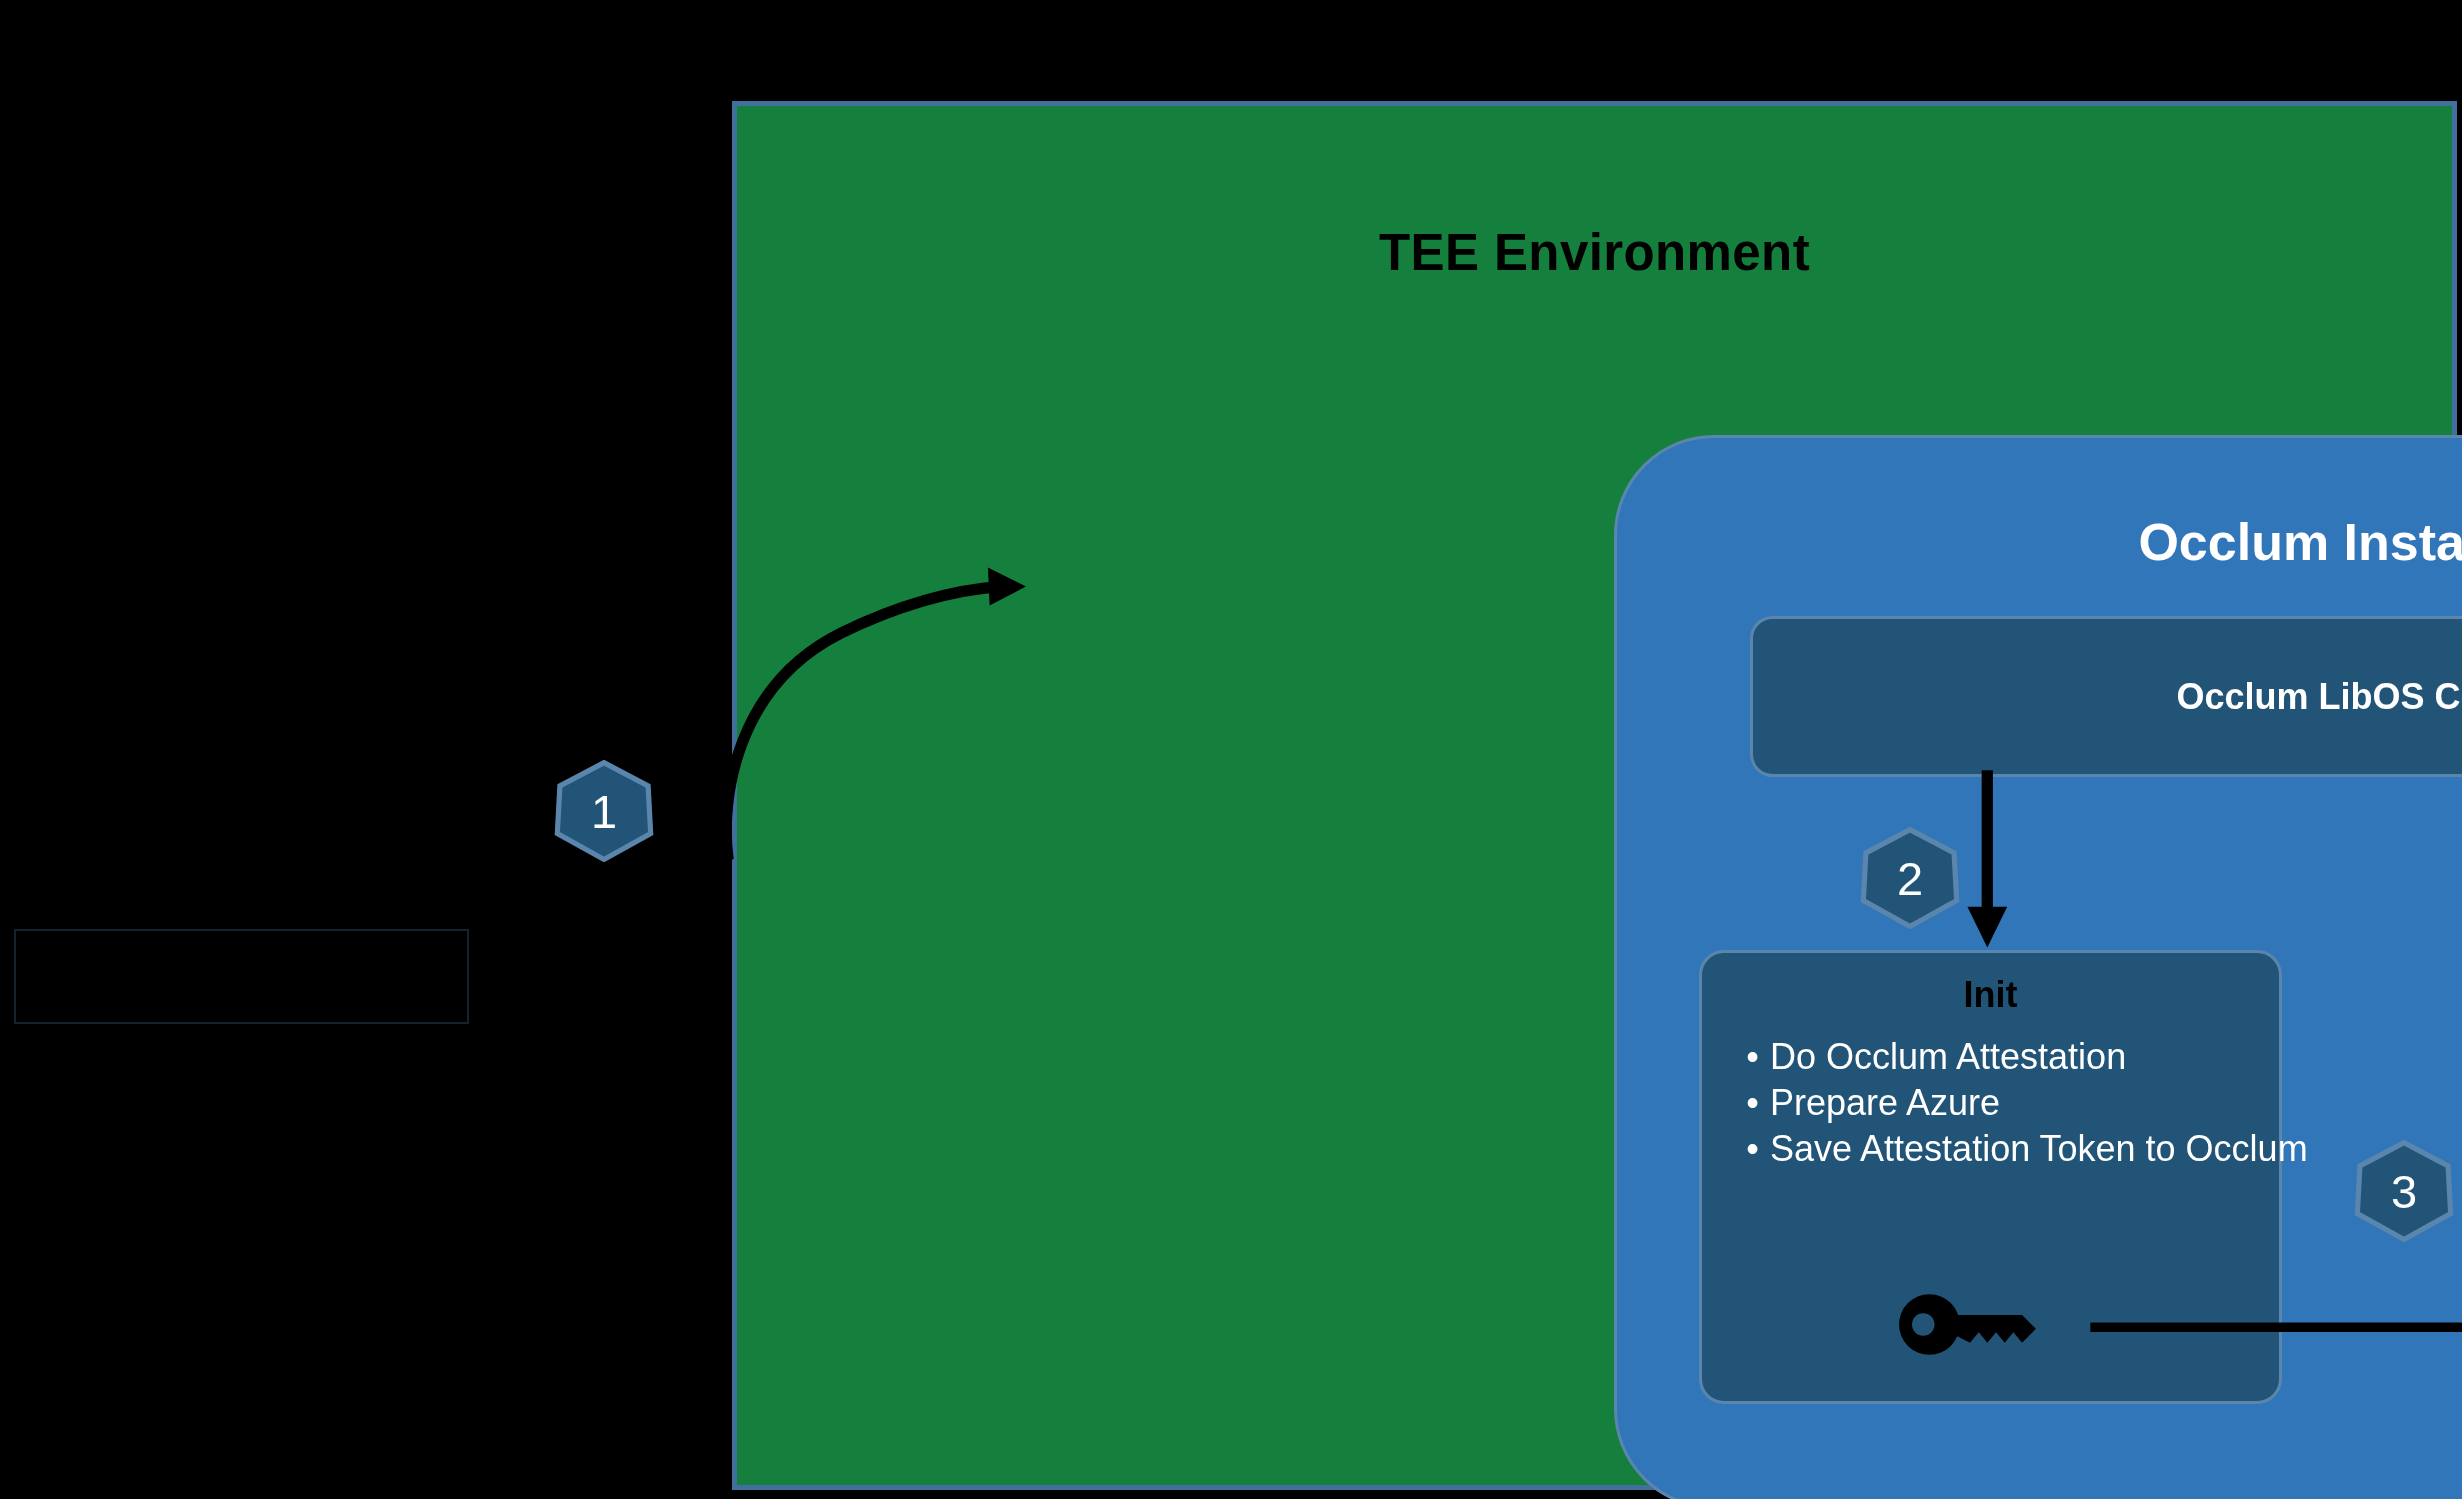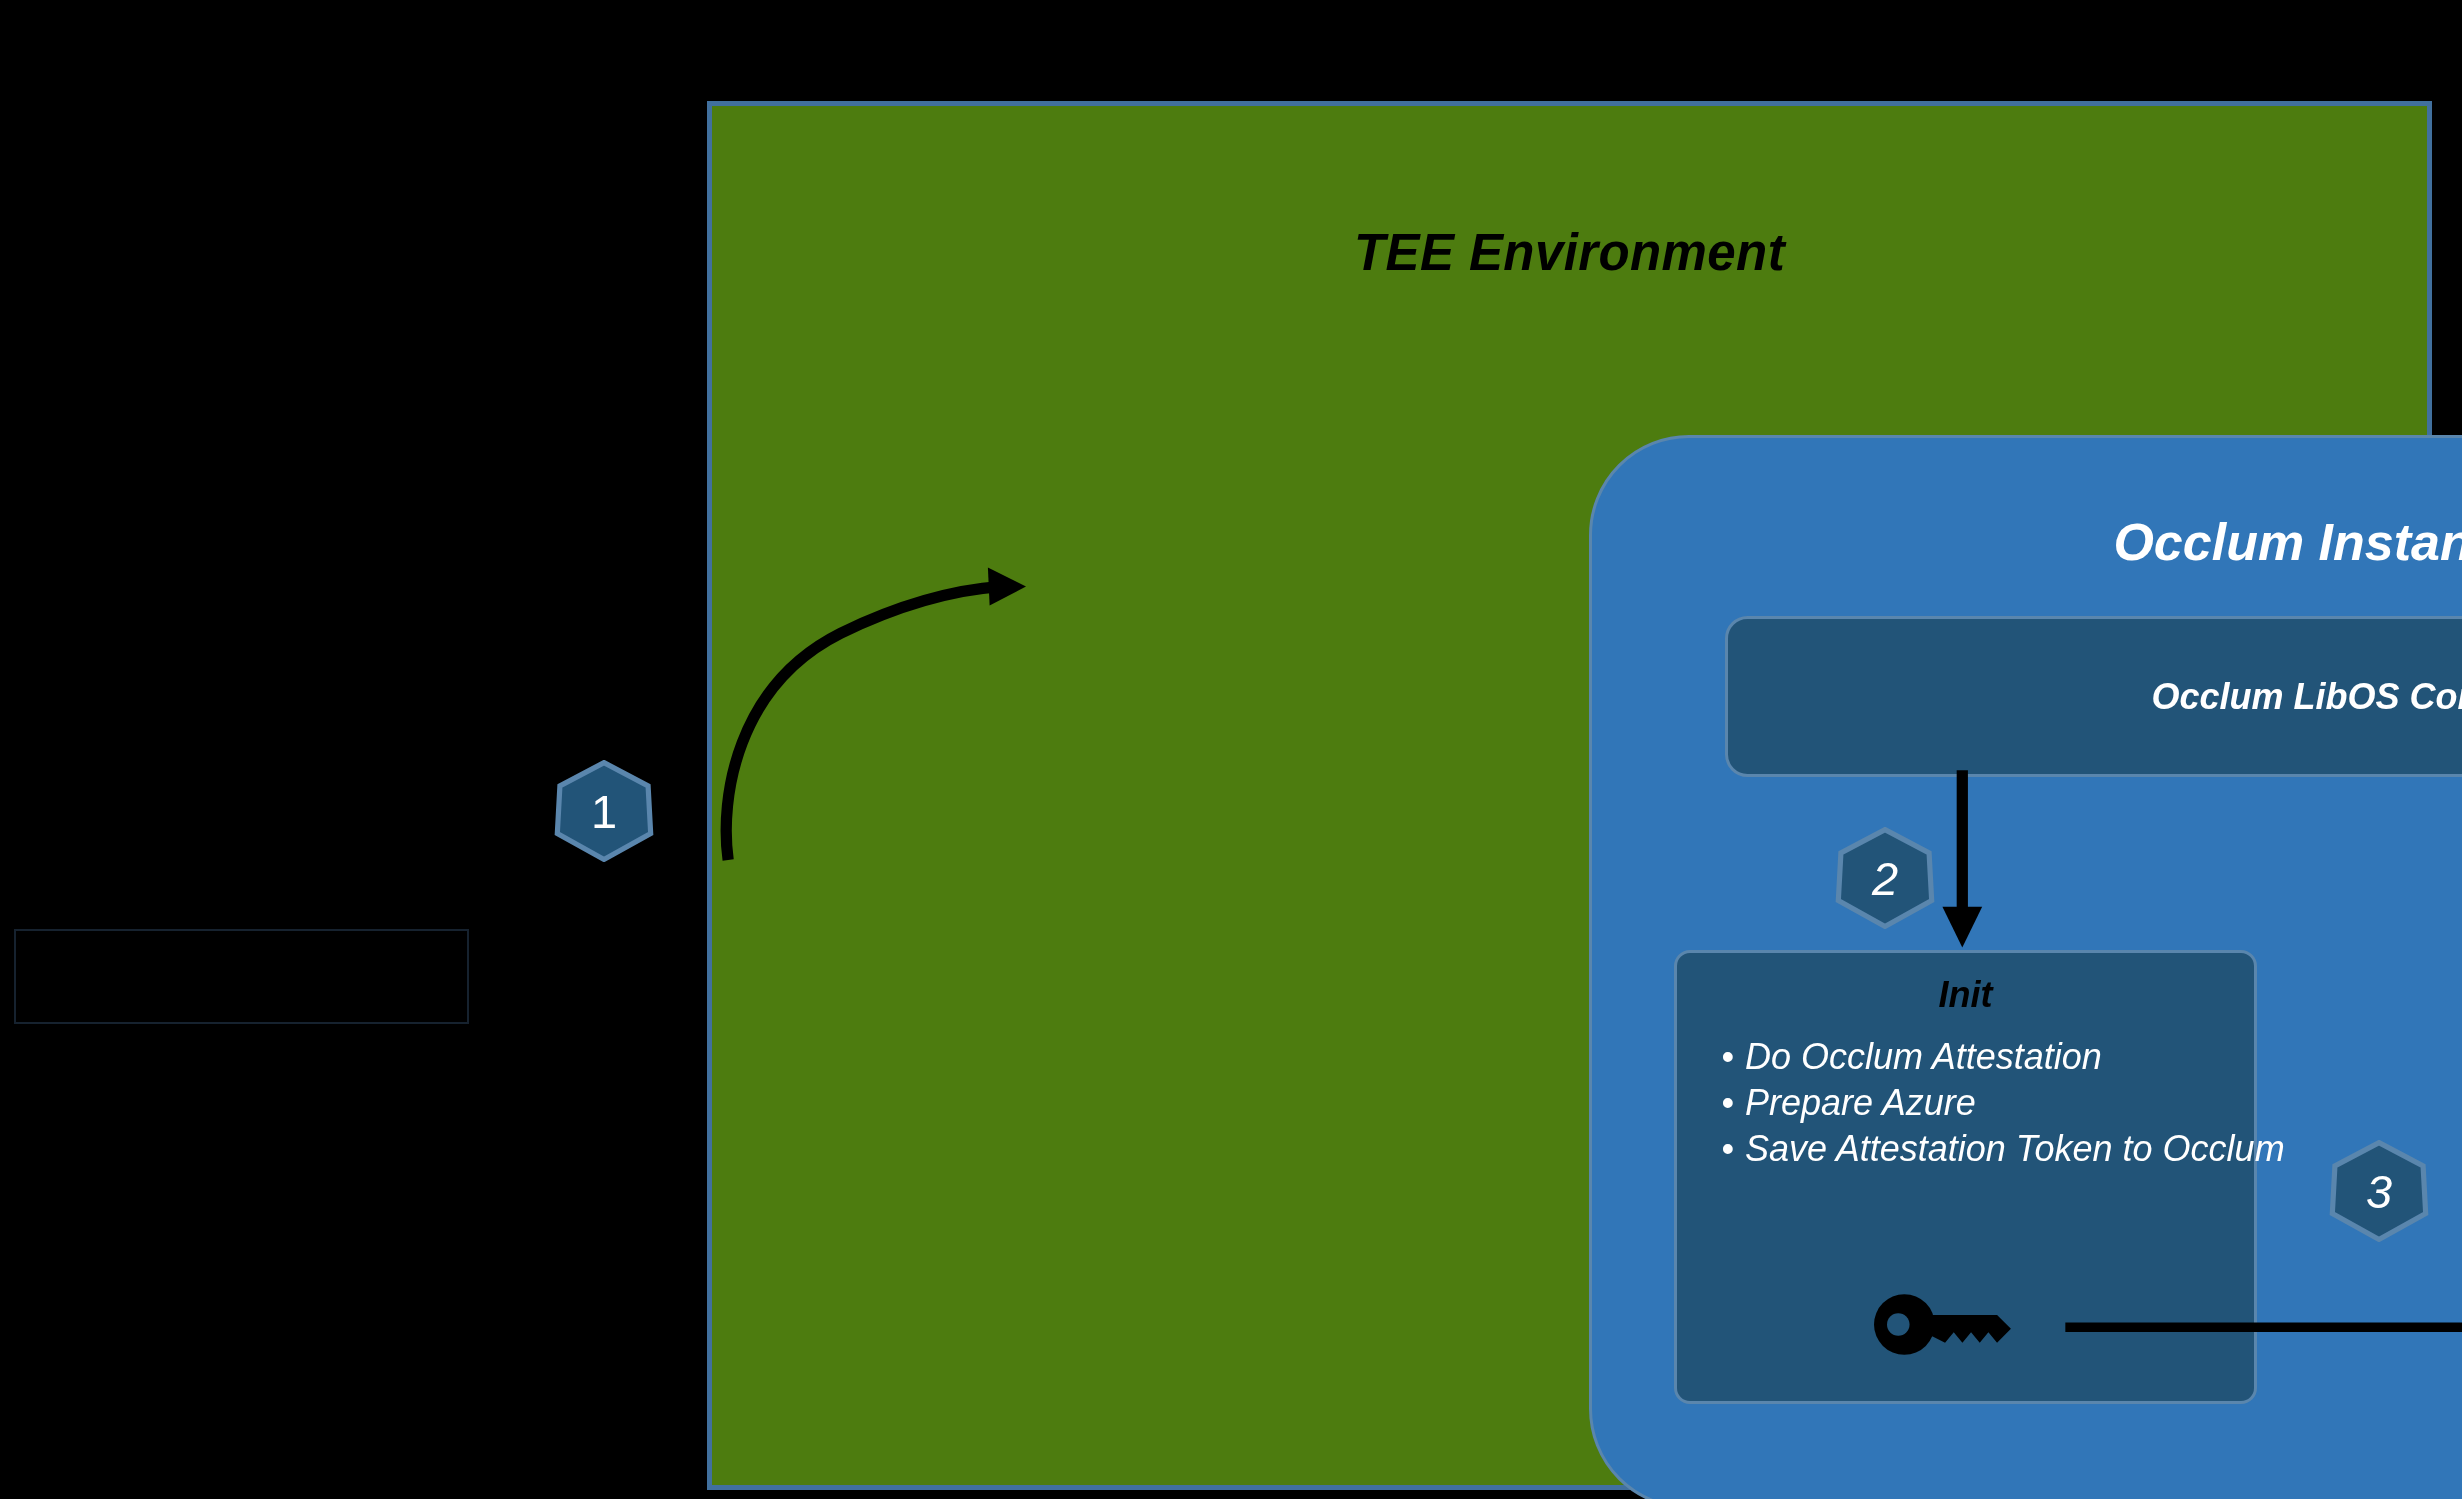--- a/index.html
+++ b/index.html
@@ -27,26 +27,25 @@
     left: 14px; top: 929px;
     width: 455px; height: 95px;
     background: #000000;
     border: 2.6px solid #16222f;
     box-sizing: border-box;
   }
 
   
   #tee-panel {
     position: absolute;
-    left: 707px; top: 101px;
+    left: 732px; top: 101px;
     width: 1725px; height: 1389px;
-    background: #4d7c0f;
+    background: #15803d;
     border: 5.2px solid #41709E;
     box-sizing: border-box;
-    font-style: italic;
   }
   #tee-title {
     position: absolute;
     left: 0; top: 117px;
     width: 100%;
     text-align: center;
     font-size: 51px;
     font-weight: bold;
     color: #000000;
     letter-spacing: 0.4px;
@@ -89,21 +88,21 @@
     font-size: 36px;
     font-weight: bold;
     color: #FFFFFF;
   }
 
   
   .sub-box {
     position: absolute;
     background: #225478;
     border: 3.5px solid #5A86AD;
-    border-radius: 16px;
+    border-radius: 25px;
     box-sizing: border-box;
   }
   #init-box  { left: 962px; top: 844px; width: 583px; height: 454px; }
 
   .box-title {
     position: absolute;
     left: 0; top: 21px;
     width: 100%;
     text-align: center;
     font-size: 36px;

